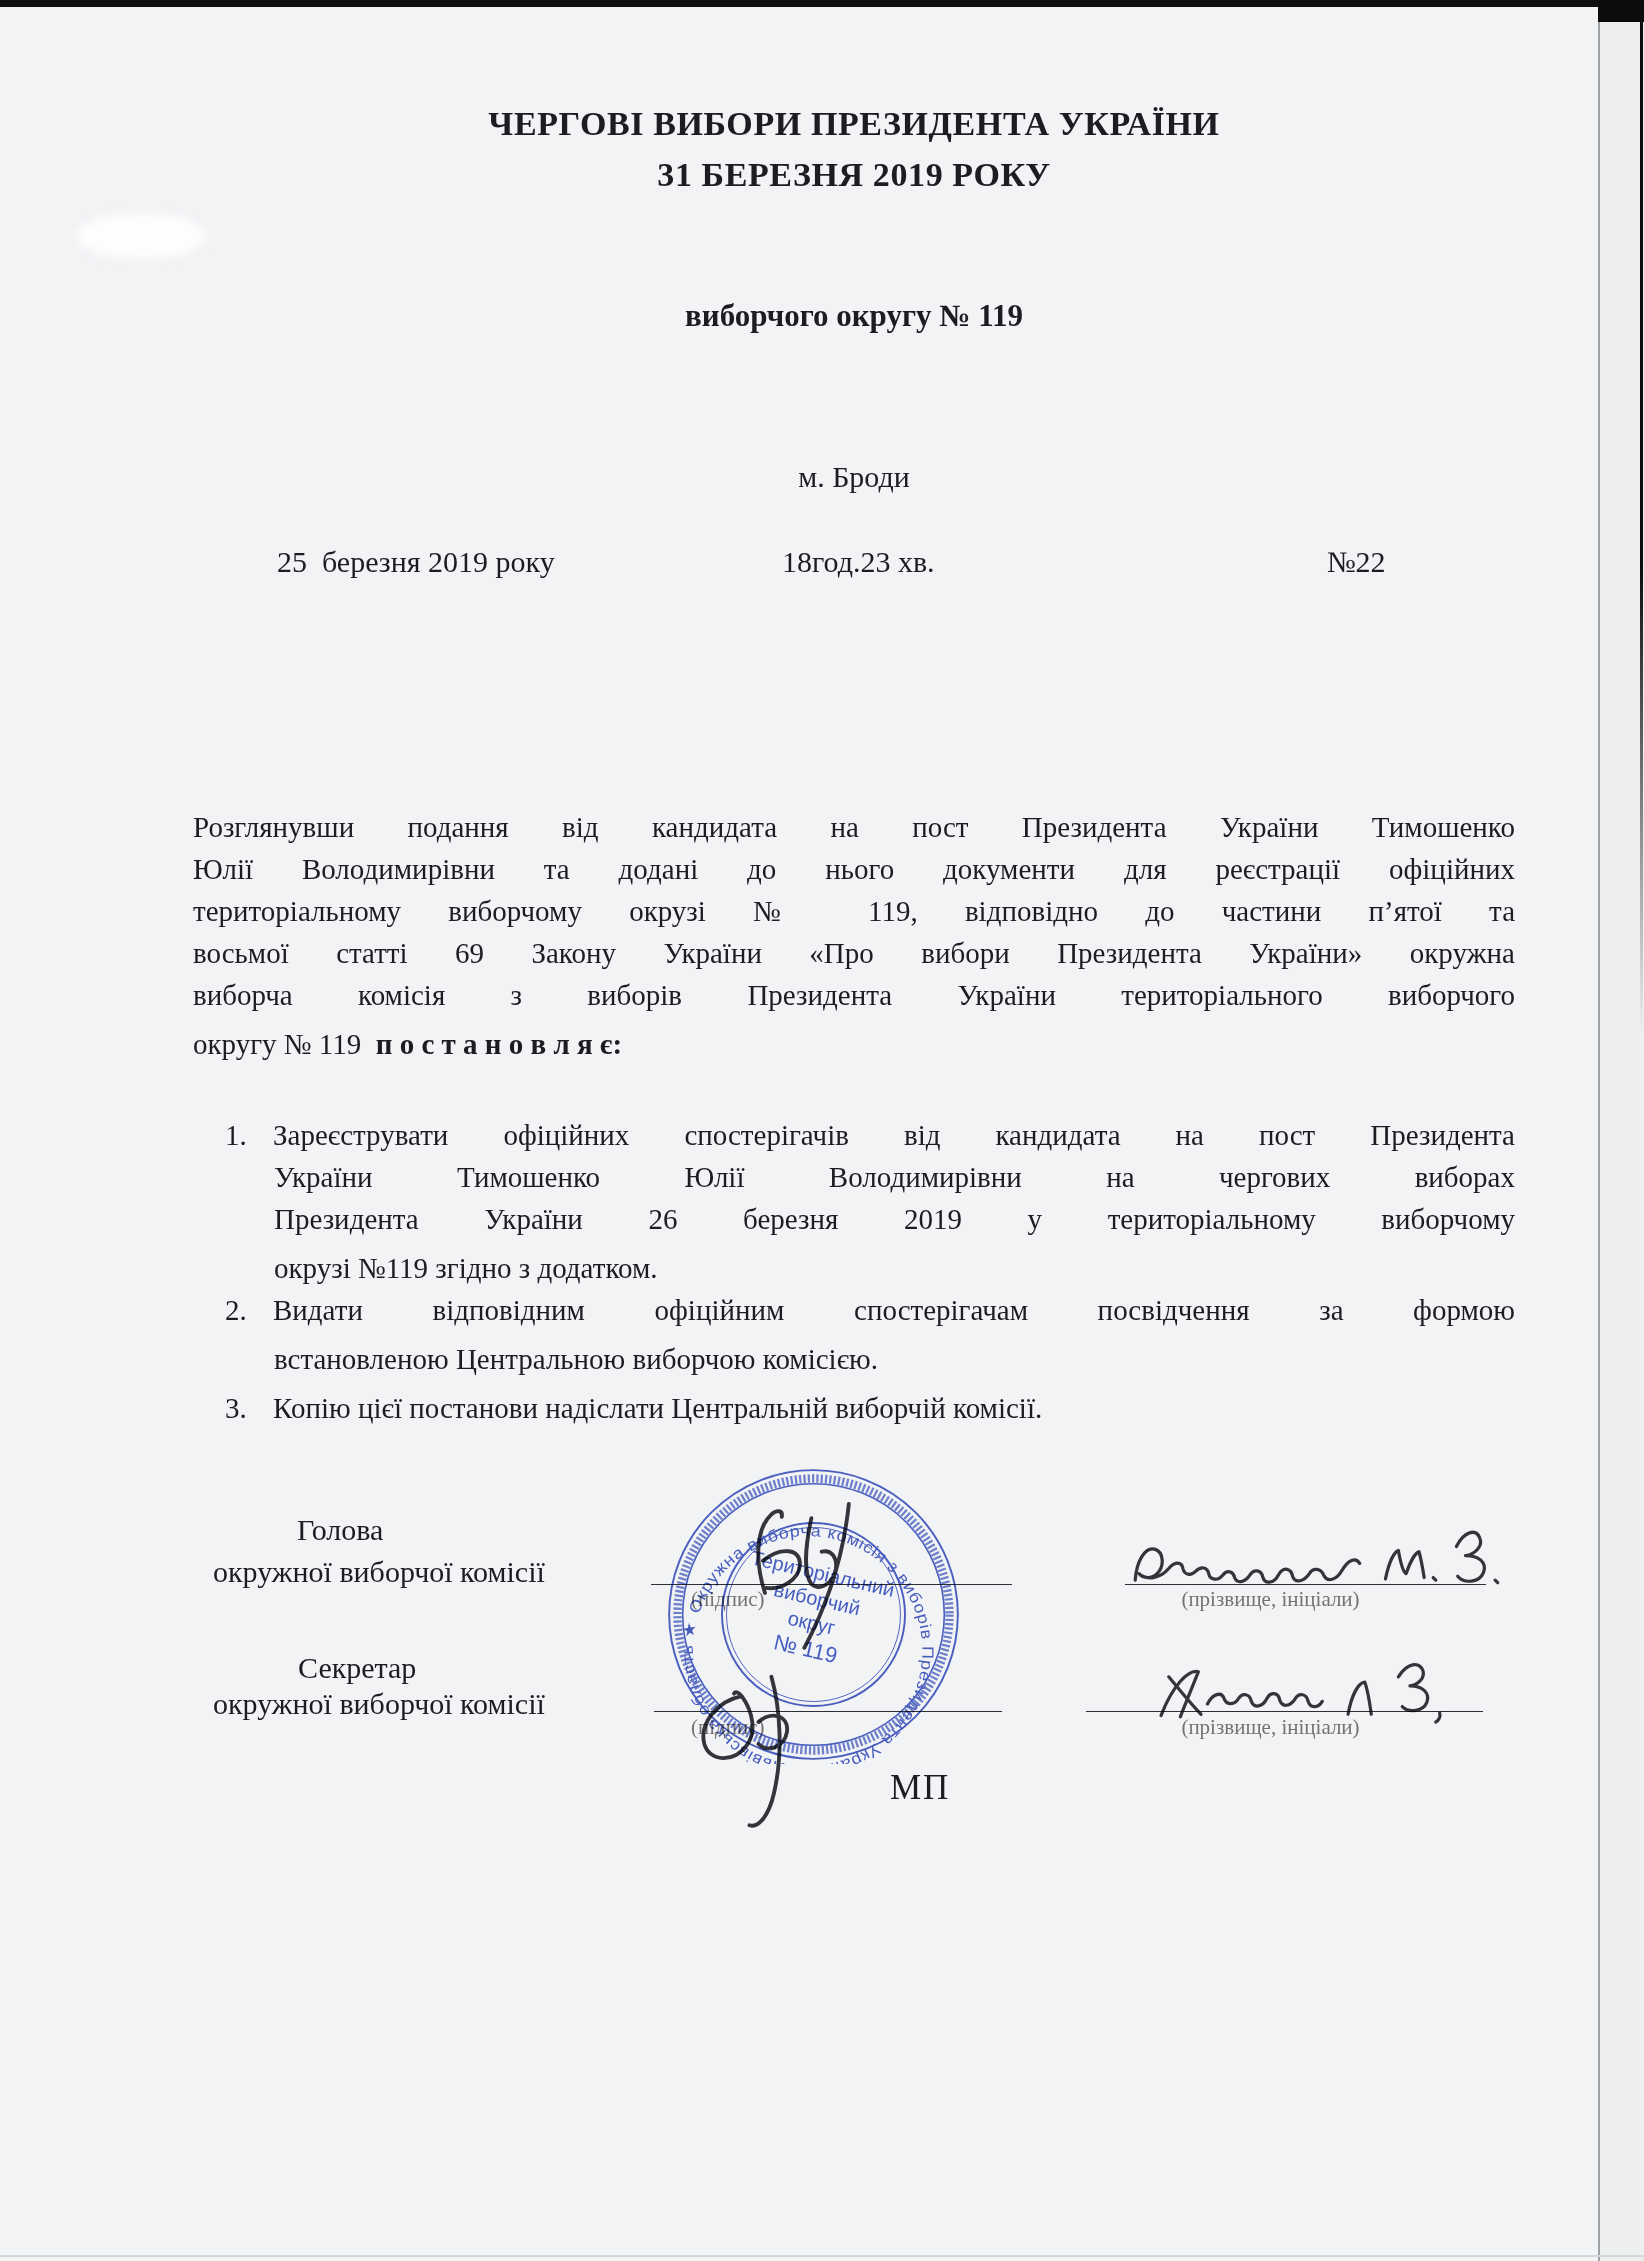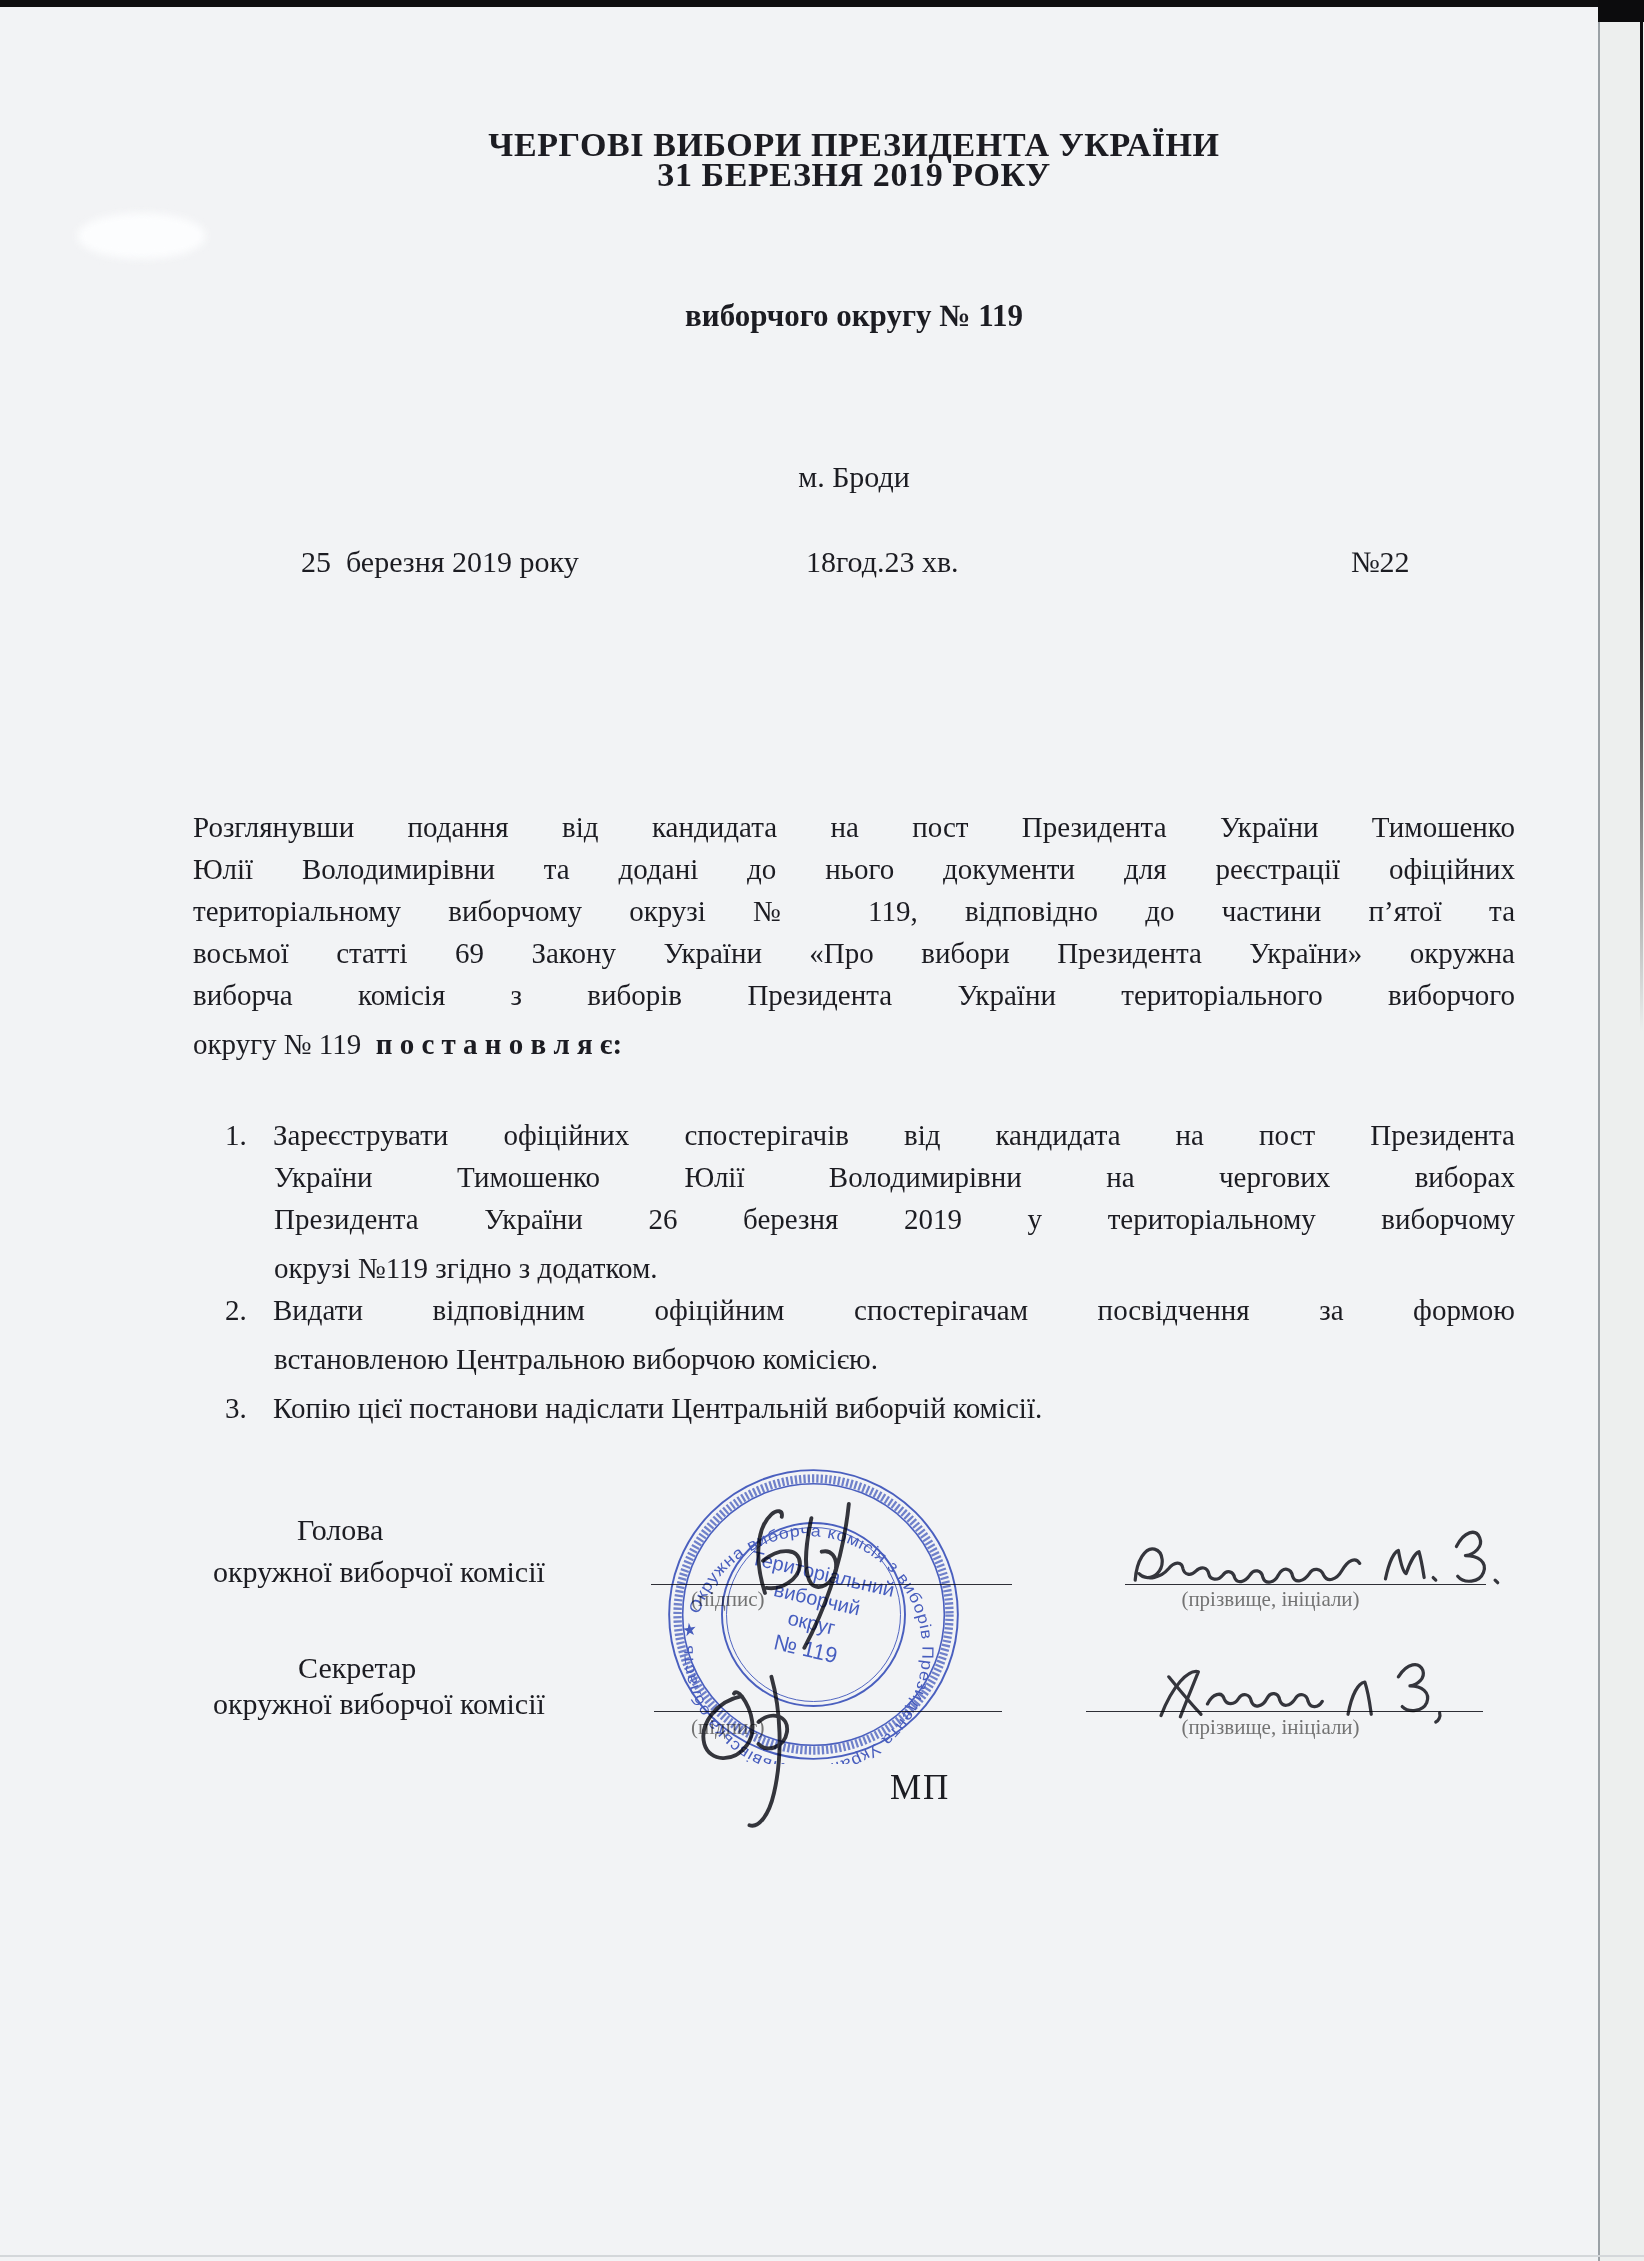--- a/index.html
+++ b/index.html
@@ -14,21 +14,21 @@
   .t52{font-size:34px;letter-spacing:0.6px;line-height:1.15;}
   .t48{font-size:31px;line-height:1.2;}
   .t46{font-size:30px;line-height:1.2;}
   .t56{font-size:36px;letter-spacing:1.3px;line-height:1.1;}
   .subject{line-height:42px;font-size:31px;font-weight:bold;}
   .bodyblk{line-height:42px;font-size:29px;}
   .listblk{line-height:42px;font-size:29px;}
   .lrow{padding-left:32px;}
   .lrow .num{display:inline-block;width:48px;}
   .cont{padding-left:81px;}
-  .meta{font-size:30px;white-space:pre;margin-left:24px;}
+  .meta{font-size:30px;white-space:pre;}
   .sigline{position:absolute;border-top:1.9px solid #2e2e36;height:0;}
   .cap{position:absolute;font-size:21px;color:#737373;}
   .role{position:absolute;font-size:30px;}
   .mp{position:absolute;font-size:35px;letter-spacing:1.9px;}
   .stamp{position:absolute;left:664px;top:1465px;mix-blend-mode:multiply;opacity:.92;}
   .ink{position:absolute;left:645px;top:1464px;mix-blend-mode:multiply;}
   
   .edge-top{position:absolute;left:0;top:0;width:1644px;height:7px;background:#0f0f10;z-index:9;}
   .edge-top-right{position:absolute;left:1598px;top:0;width:46px;height:22px;background:#0c0c0d;z-index:9;}
   .paper-edge{position:absolute;left:1598px;top:0;width:1.9px;height:2261px;background:#9ba1a6;z-index:8;}
@@ -40,21 +40,21 @@
       border-radius:50%;filter:blur(4.5px);z-index:1;}
   .stamp text{font-family:"Liberation Sans","DejaVu Sans",sans-serif;}
 </style>
 </head>
 <body>
 
 <div class="page">
 
   <div class="white-blob"></div>
 
-  <div class="cwrap ctr t52 b" style="top:125px">ЧЕРГОВІ ВИБОРИ ПРЕЗИДЕНТА УКРАЇНИ</div>
+  <div class="cwrap ctr t52 b" style="top:104px">ЧЕРГОВІ ВИБОРИ ПРЕЗИДЕНТА УКРАЇНИ</div>
   <div class="cwrap ctr t52 b" style="top:155px">31 БЕРЕЗНЯ 2019 РОКУ</div>
 
   <div class="cwrap ctr t48 b" style="top:297px">виборчого округу № 119</div>
 
   <div class="cwrap ctr t46" style="top:459px">м. Броди</div>
 
   <div class="abs meta" style="left:277px;top:545px">25  березня 2019 року</div>
   <div class="abs meta" style="left:782px;top:545px">18год.23 хв.</div>
   <div class="abs meta" style="left:1327px;top:545px">№22</div>
 

